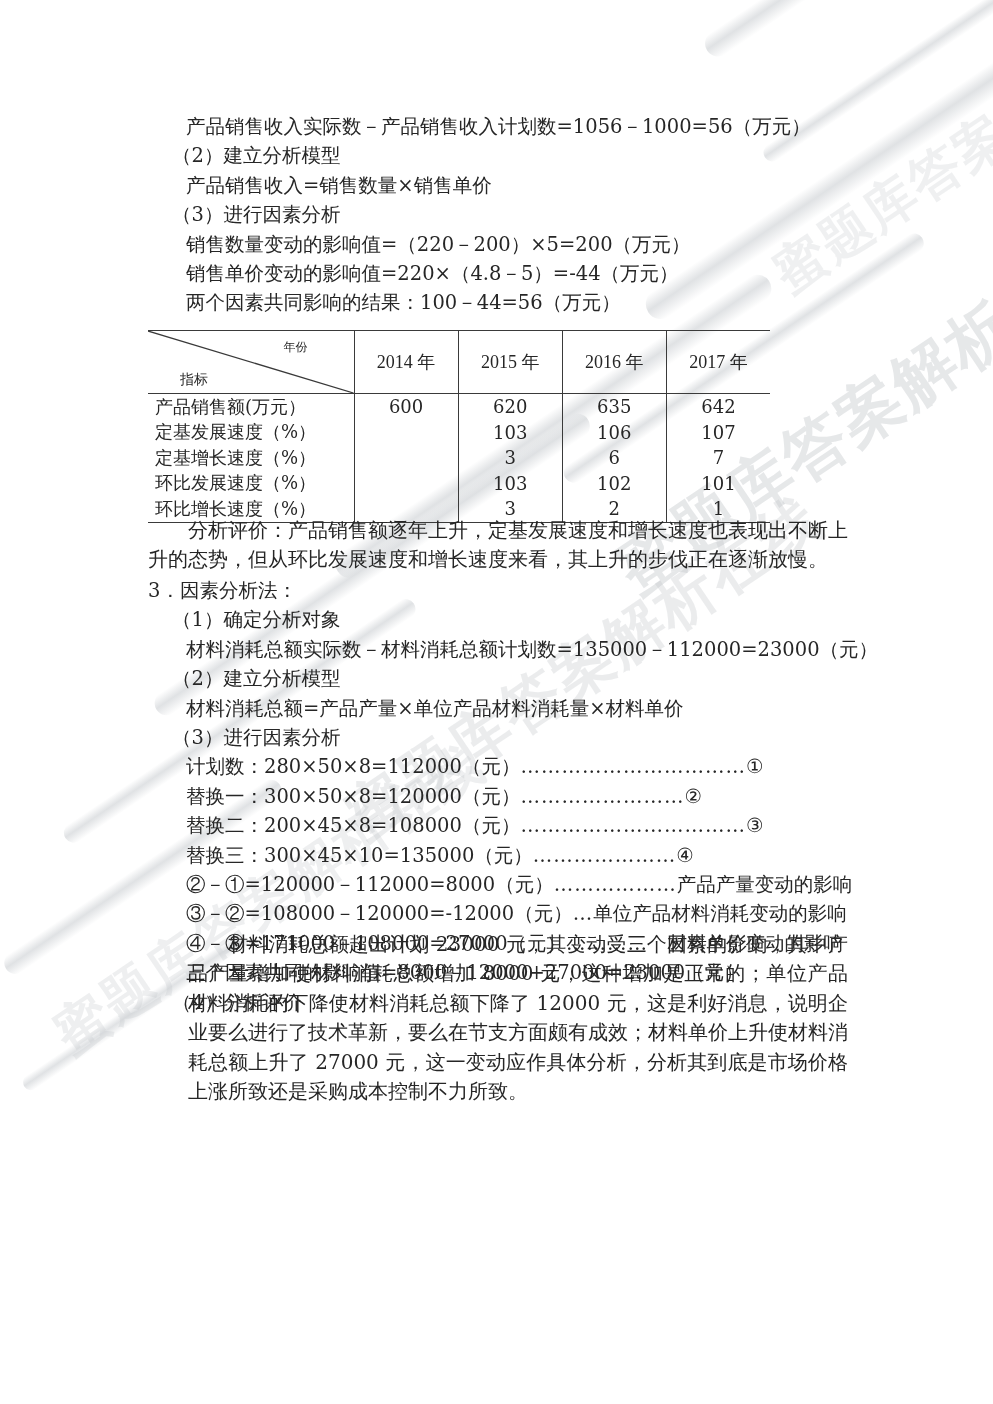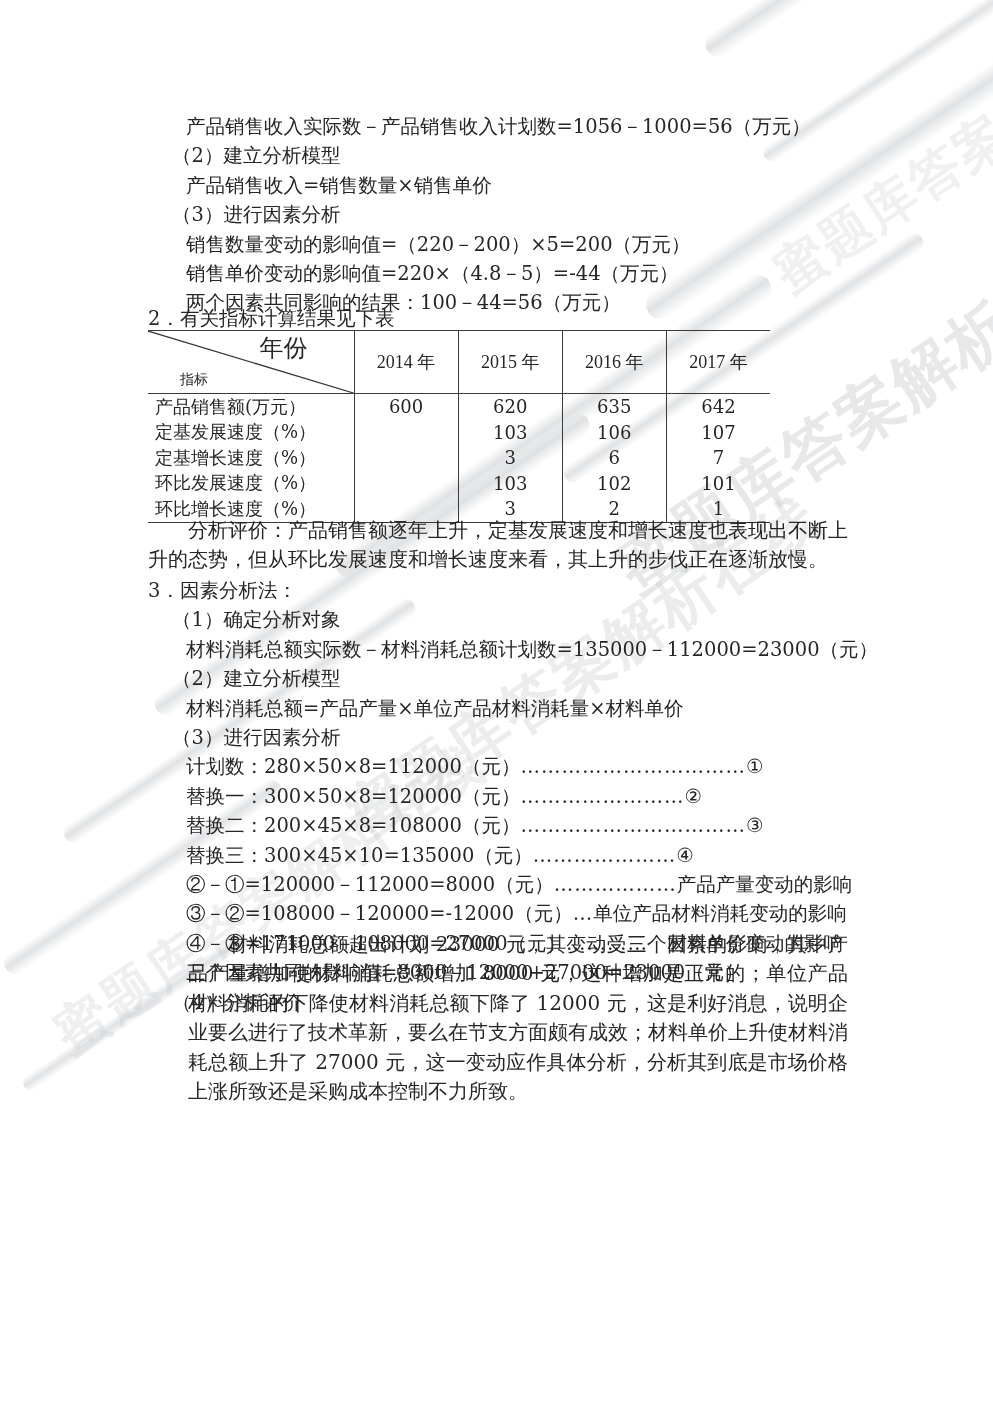--- a/index.html
+++ b/index.html
@@ -117,22 +117,22 @@
   #result-table .corner {
     position: relative;
     width: 206px;
     height: 62px;
     padding: 0;
     overflow: hidden;
   }
   #result-table .corner .yr {
     position: absolute;
     right: 46px;
-    top: 1px;
-    font-size: 24px;
+    top: 8px;
+    font-size: 12px;
   }
   #result-table .corner .idx {
     position: absolute;
     left: 16px;
     bottom: 4px;
     font-size: 14px;
     margin-left: 16px;
   }
   #result-table .corner svg {
     position: absolute;
@@ -174,23 +174,20 @@
     <div class="tblock" style="top:112px;">
       <div class="line ind-2">产品销售收入实际数－产品销售收入计划数=1056－1000=56（万元）</div>
       <div class="line ind-1">（2）建立分析模型</div>
       <div class="line ind-2">产品销售收入=销售数量×销售单价</div>
       <div class="line ind-1">（3）进行因素分析</div>
       <div class="line ind-2">销售数量变动的影响值=（220－200）×5=200（万元）</div>
       <div class="line ind-2">销售单价变动的影响值=220×（4.8－5）=-44（万元）</div>
       <div class="line ind-2">两个因素共同影响的结果：100－44=56（万元）</div>
     </div>
 
-    <div class="tblock" style="top:304px;">
-      <div class="line ind-0">2．有关指标计算结果见下表</div>
-    </div>
 
     <table id="result-table">
       <tbody>
         <tr class="hdr-row">
           <th class="corner">
             <svg viewBox="0 0 206 62" preserveAspectRatio="none">
               <line x1="0" y1="0" x2="206" y2="62" stroke="#3a3a3a" stroke-width="1.3"></line>
             </svg>
             <span class="yr">年份</span>
             <span class="idx">指标</span>

